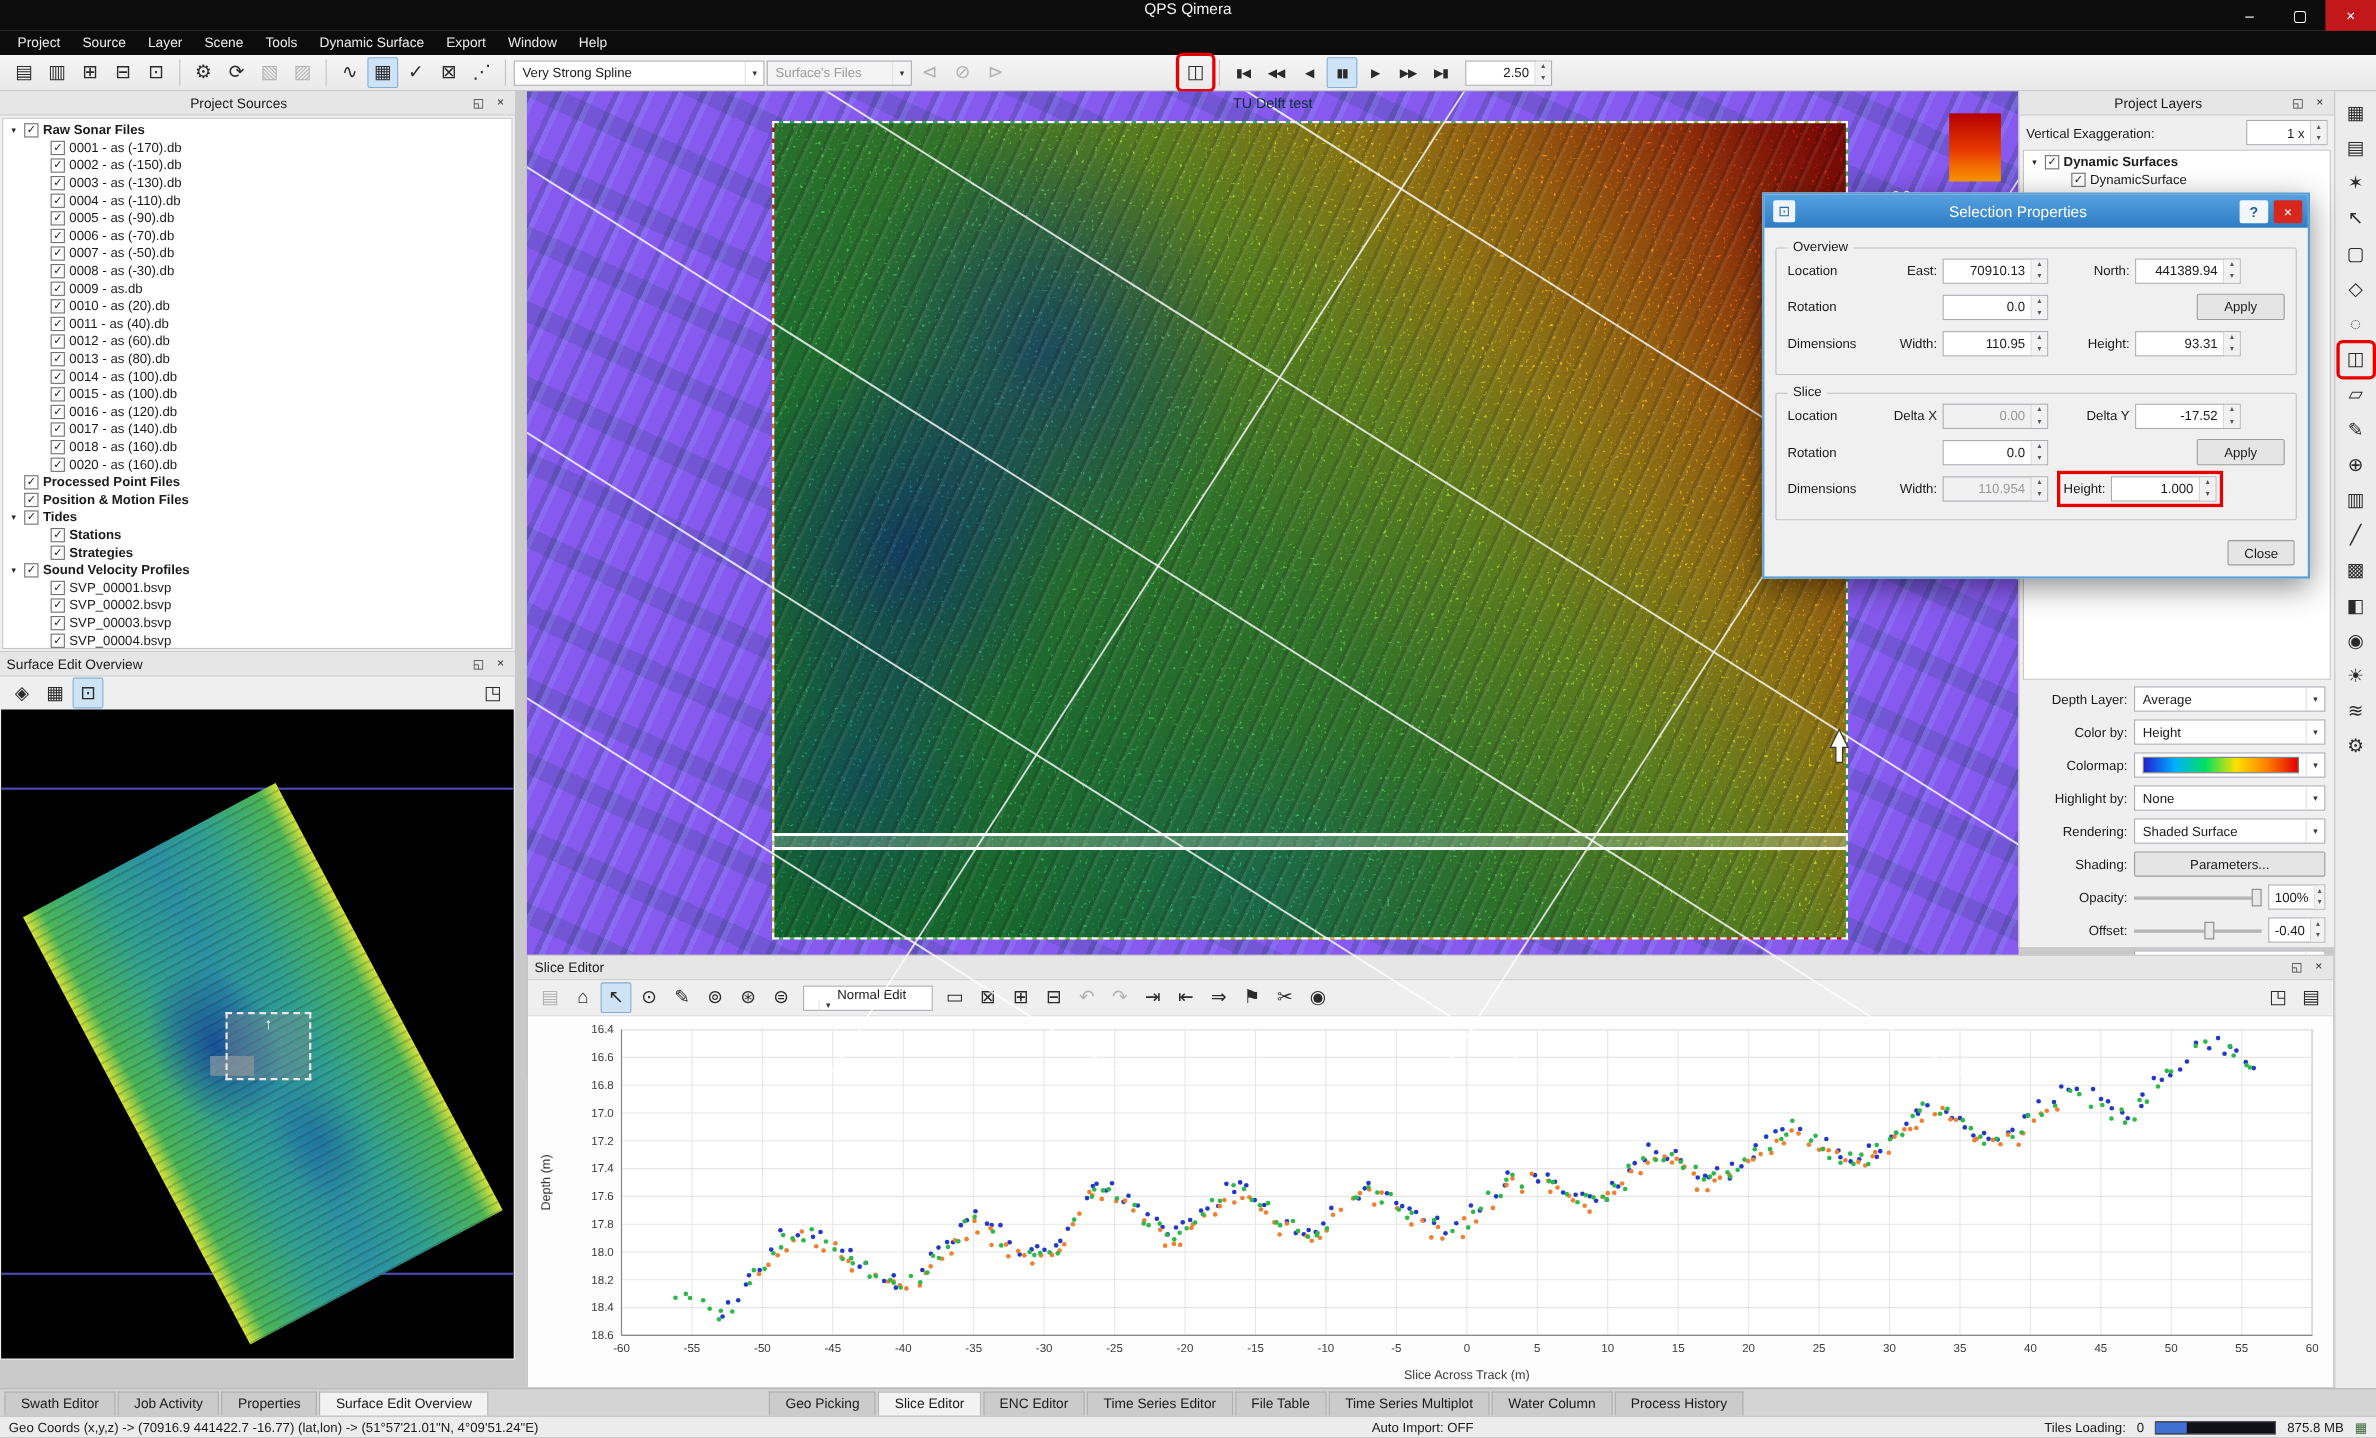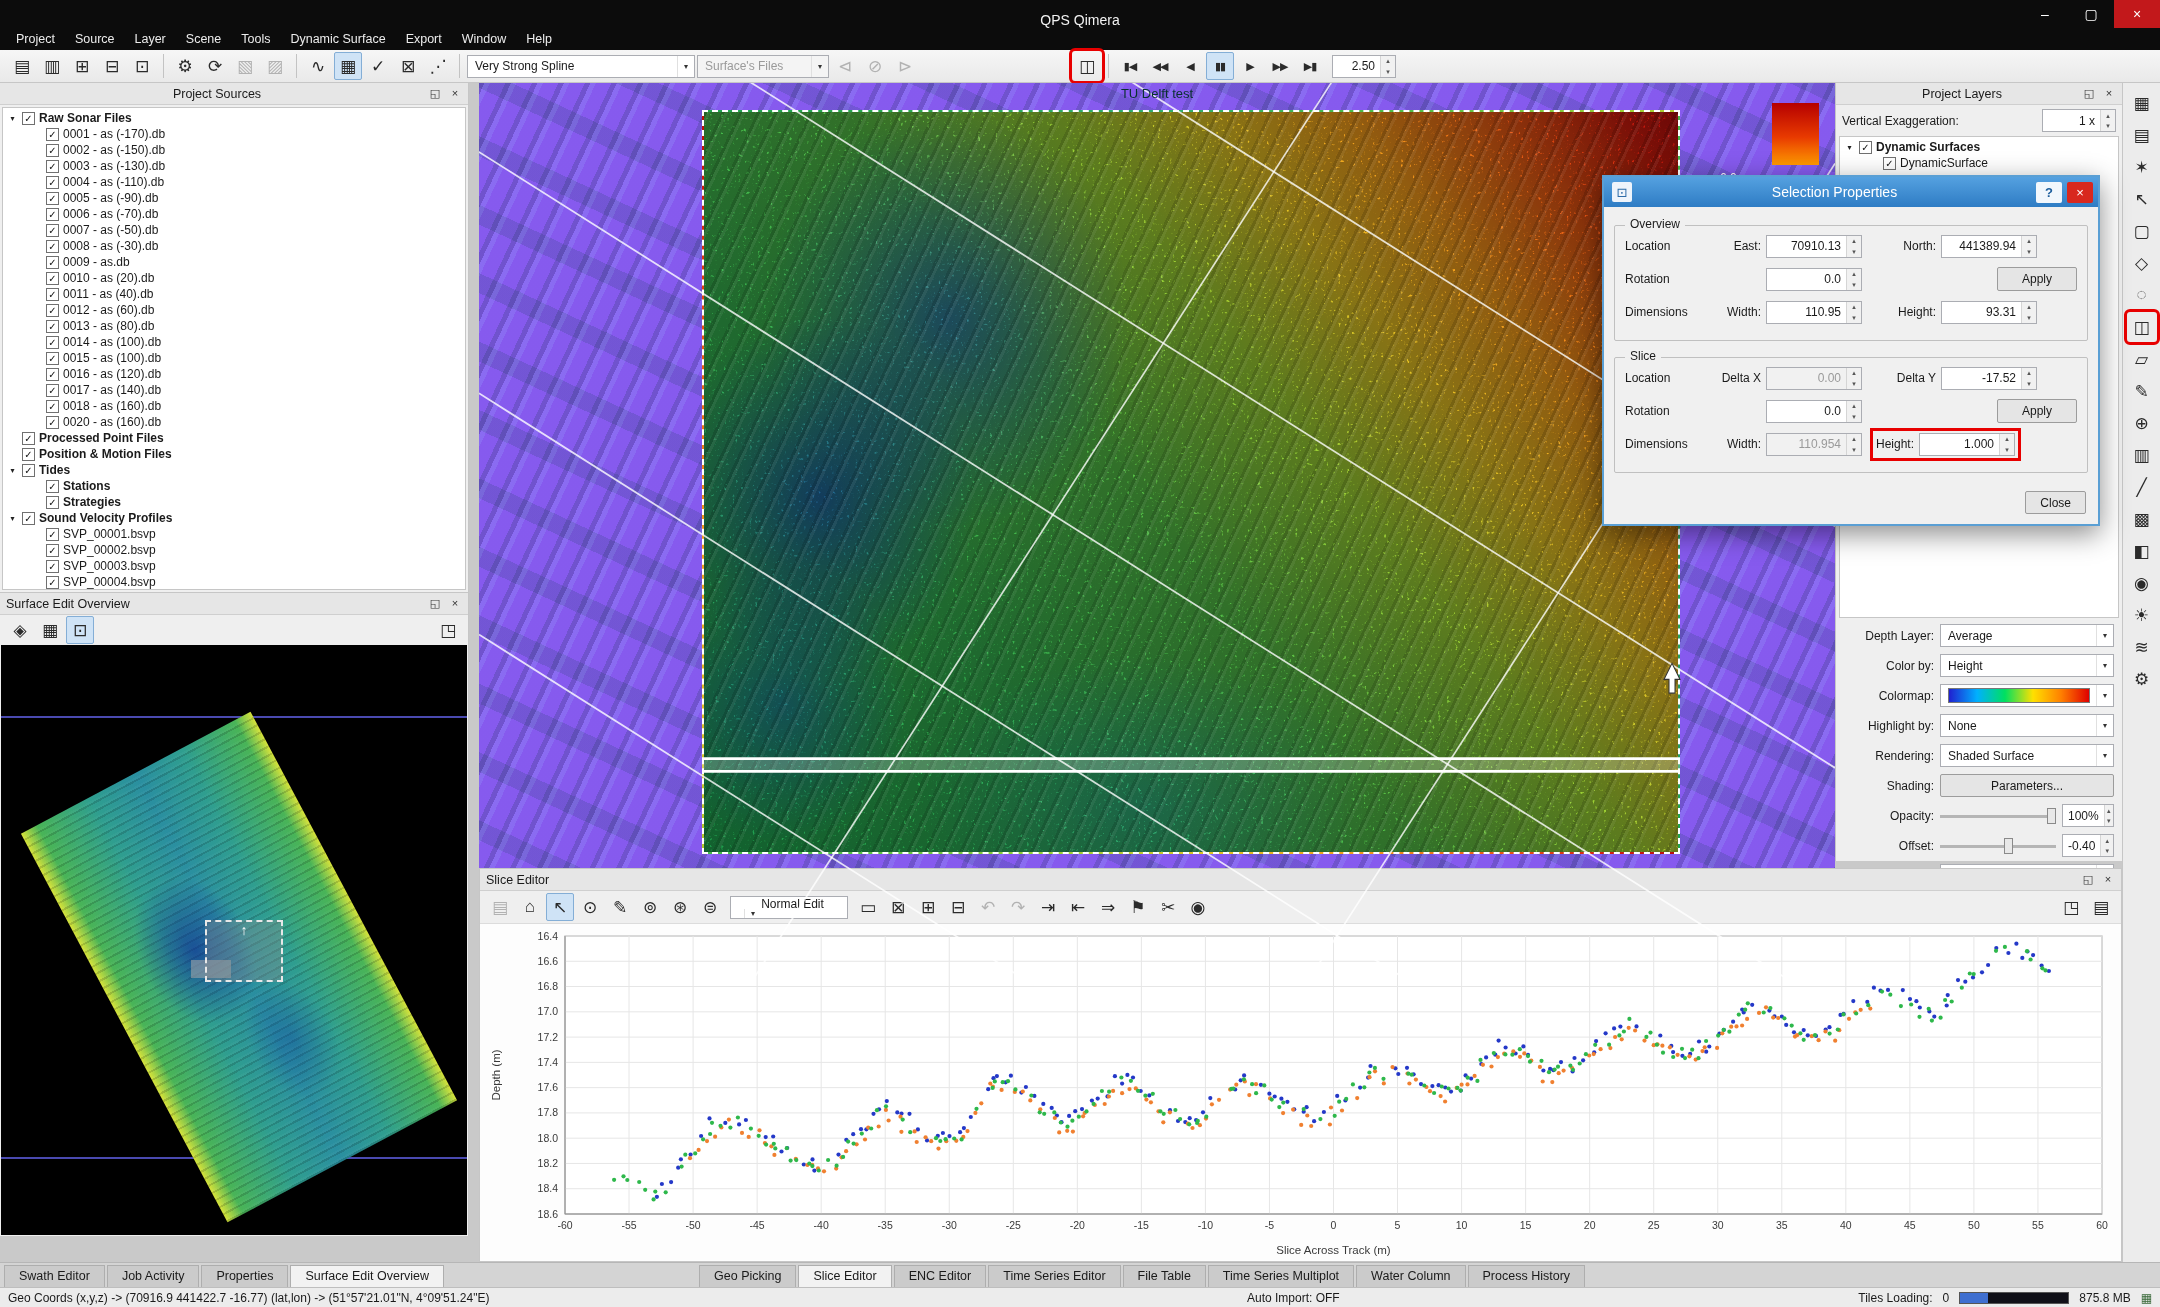--- a/index.html
+++ b/index.html
@@ -1,20 +1,20 @@
 <!DOCTYPE html>
 <html><head>
 <meta charset="utf-8">
 <style>
   *{margin:0;padding:0;box-sizing:border-box;font-family:"Liberation Sans","DejaVu Sans",sans-serif;}
   html,body{background:#9a9a9a;}
   .app{position:relative;width:2160px;height:1307px;background:#c9c9c9;overflow:hidden;color:#1a1a1a;font-size:13px;}
 
   
-  .titlebar{position:absolute;left:0;top:0;right:0;height:28px;background:#0c0c0c;color:#fff;display:flex;align-items:flex-end;}
+  .titlebar{position:absolute;left:0;top:0;right:0;height:28px;background:#0c0c0c;color:#fff;display:flex;align-items:flex-start;}
   .title-text{position:absolute;left:0;right:0;text-align:center;font-size:14px;color:#f2f2f2;}
   .win-controls{margin-left:auto;display:flex;height:100%;z-index:2;}
   .win-btn{width:46px;display:flex;align-items:center;justify-content:center;font-size:14px;color:#fff;}
   .win-close{background:#c2181b;}
   .menubar{position:absolute;top:28px;left:0;right:0;height:22px;background:#0c0c0c;display:flex;align-items:center;padding-left:6px;}
   .menu-item{color:#ececec;font-size:12.5px;padding:2px 10px;}
   .toolbar{position:absolute;top:50px;left:0;right:0;height:33px;background:linear-gradient(#f6f6f6,#e9e9e9);border-bottom:1px solid #c6c6c6;display:flex;align-items:center;padding:0 8px;gap:2px;}
   .tbtn{width:28px;height:28px;display:inline-flex;align-items:center;justify-content:center;font-size:17px;color:#2b2b2b;border:1px solid transparent;border-radius:2px;flex:none;}
   .tbtn .glyph{pointer-events:none;}
   .tbtn.pressed{background:#cfe3f6;border-color:#84aed6;}
@@ -256,21 +256,21 @@
       </span>
       <span class="tbtn pb">
         <span class="glyph">▶</span>
       </span>
       <span class="tbtn pb">
         <span class="glyph">▶▶</span>
       </span>
       <span class="tbtn pb">
         <span class="glyph">▶▮</span>
       </span>
-      <span class="spinbox" style="width: 64px; margin-left: 6px;">
+      <span class="spinbox" style="width: 79px; margin-left: 6px;">
         <span class="sv">2.50</span>
         <span class="sarr">
           <i>▴</i>
           <i>▾</i>
         </span>
       </span>
     </div>
 
   <div class="ps">
     <div class="panel-header">

